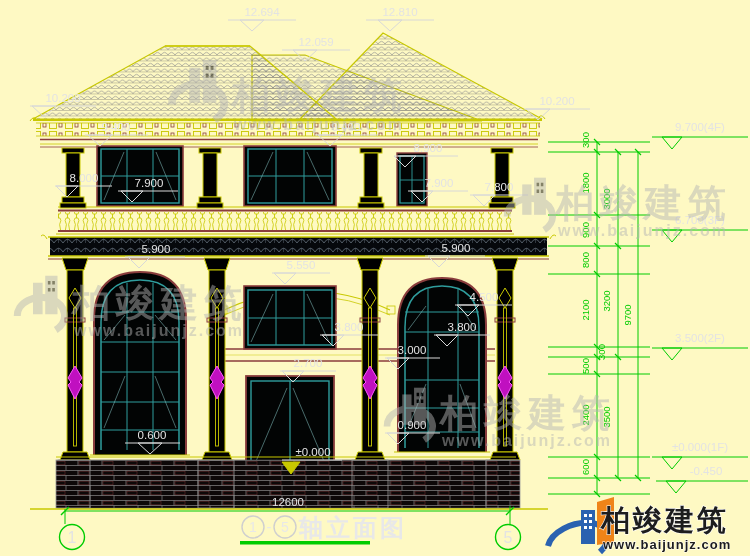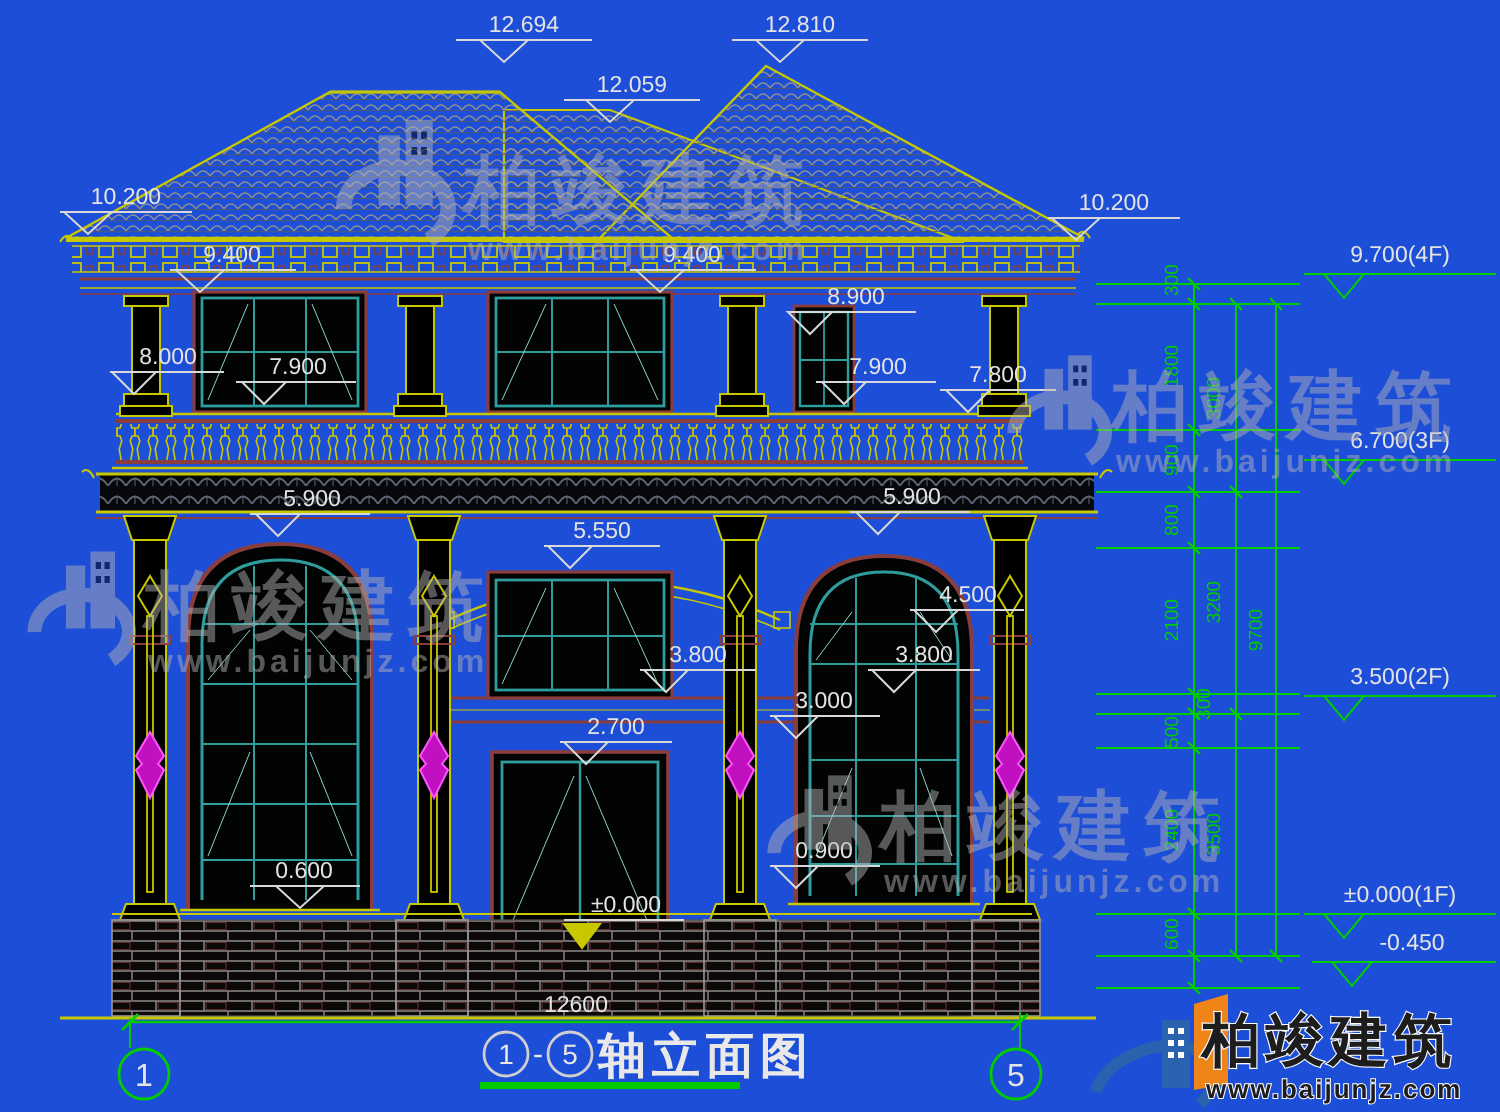--- a/index.html
+++ b/index.html
@@ -1,16 +1,16 @@
 <!DOCTYPE html>
 <html><head>
 <meta charset="utf-8">
 <style>
   html,body{margin:0;padding:0;background:#000;}
-  .stage{position:relative;width:750px;height:556px;background:#1d4ed8;overflow:hidden;
+  .stage{position:relative;width:750px;height:556px;background:#fef9c3;overflow:hidden;
          font-family:"Liberation Sans",sans-serif;}
   svg{display:block}
   text{font-family:"Liberation Sans",sans-serif;}
   .dimw{fill:#e3e3e3;font-size:11.5px;}
   .dimg{fill:#00cc00;font-size:9.5px;}
   .lvl{fill:#e3e3e3;font-size:11.5px;}
   .wm-name{font-size:38px;font-weight:bold;letter-spacing:6px;fill:#b4b4b4;}
   .wm-url{font-size:16px;font-weight:bold;letter-spacing:2px;fill:#b4b4b4;}
   .brand-name{font-size:29px;font-weight:bold;letter-spacing:3px;fill:#1d1d1d;
               stroke:#ffffff;stroke-width:1.1px;paint-order:stroke;}

